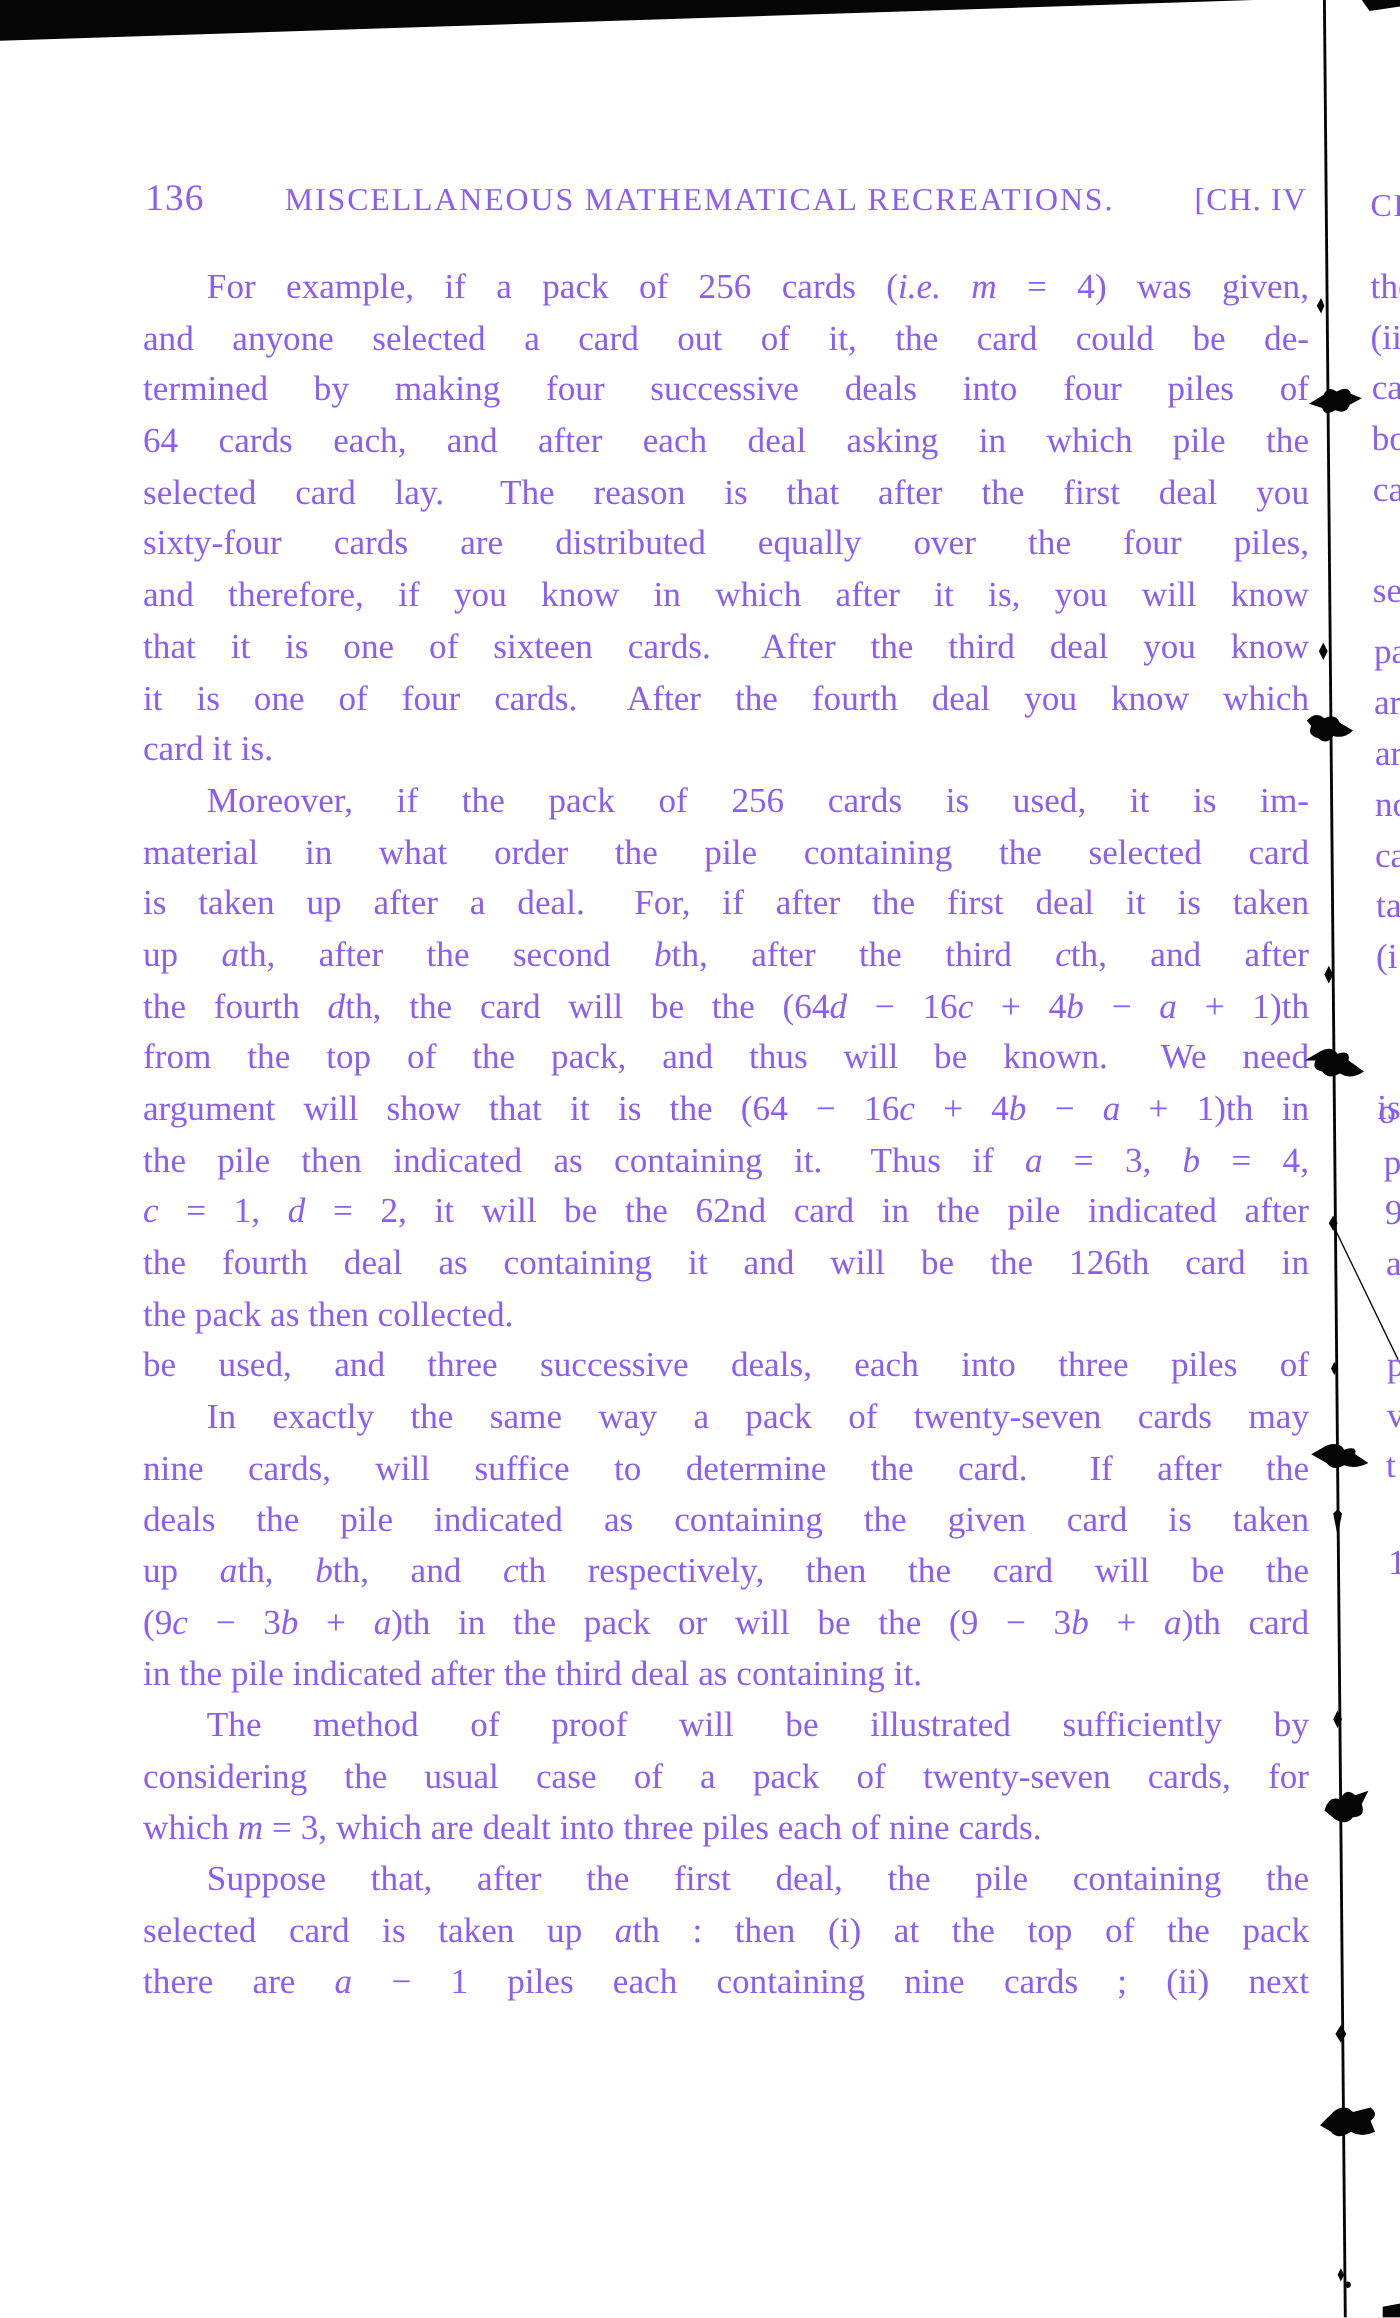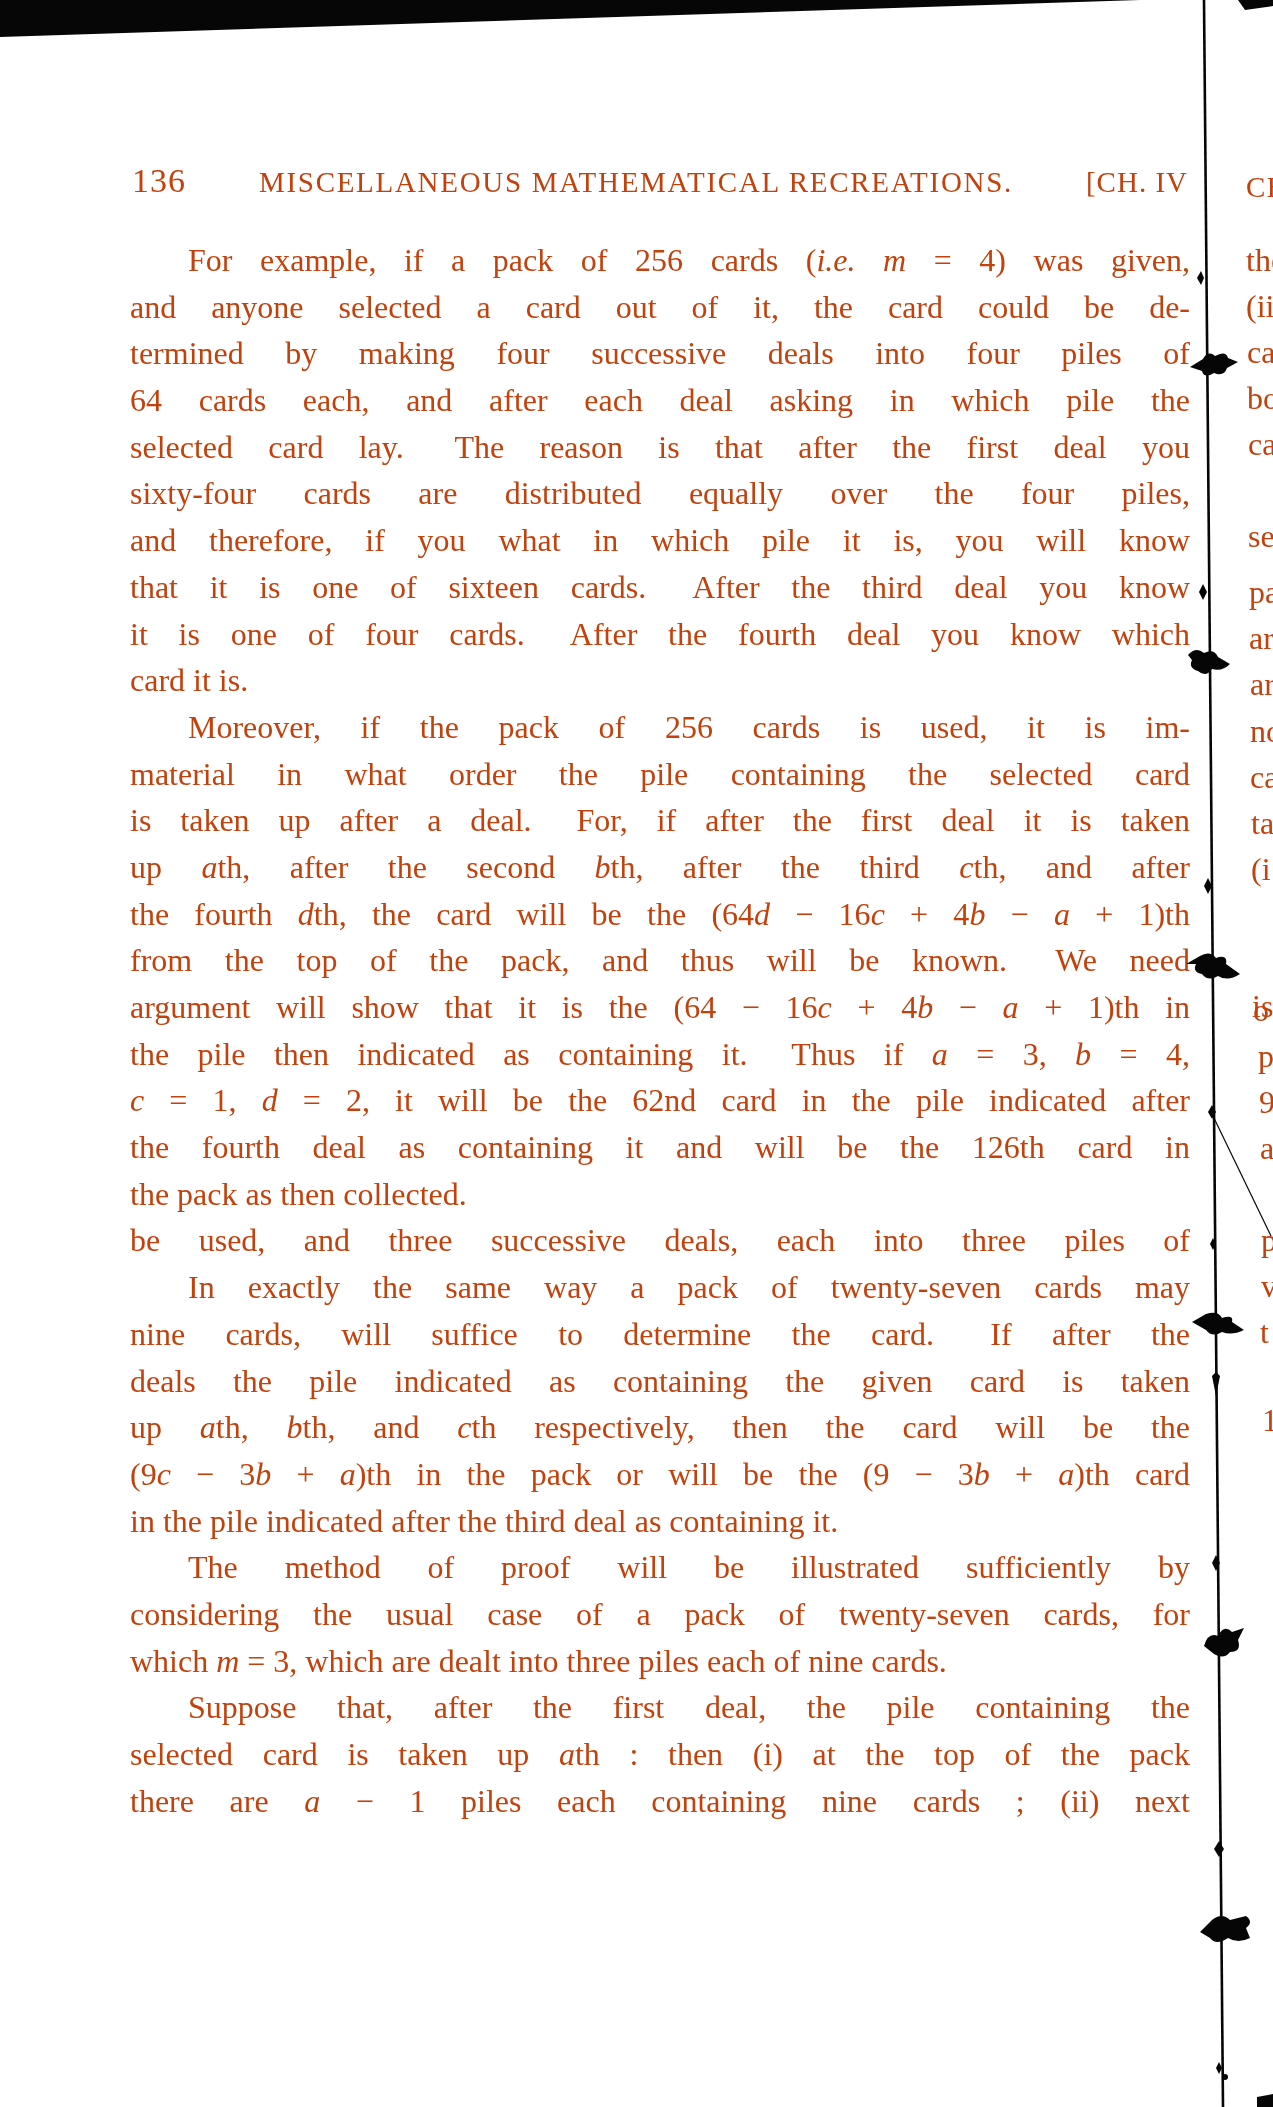--- a/index.html
+++ b/index.html
@@ -23,36 +23,36 @@
   .line.indent{text-indent:58px;}
   .line.last{text-align-last:left;}
   .line i{font-style:italic;}
   .frag{position:absolute;font-size:32px;line-height:40px;white-space:nowrap;}
   .frag.caps{font-size:29px;letter-spacing:1.5px;}
   svg.artifacts{position:absolute;left:0;top:0;pointer-events:none;}
 </style>
 </head>
 <body>
 
-<div class="page" id="page" style="background: rgb(255, 255, 255); color: #c2410c;">
+<div class="page" id="page" style="background: rgb(255, 255, 255); color: #8b5cf6;">
 
   <div class="header">
     <span class="pagenum">136</span>
     <span class="runtitle">MISCELLANEOUS MATHEMATICAL RECREATIONS.</span>
     <span class="chapter">[CH. IV</span>
   </div>
 
   <div id="text-block">
       <div class="line indent">For example, if a pack of 256 cards (<i>i.e.</i> <i>m</i> = 4) was given,</div>
       <div class="line">and anyone selected a card out of it, the card could be de-</div>
       <div class="line">termined by making four successive deals into four piles of</div>
       <div class="line">64 cards each, and after each deal asking in which pile the</div>
       <div class="line">selected card lay.  The reason is that after the first deal you</div>
       <div class="line">sixty-four cards are distributed equally over the four piles,</div>
-      <div class="line">and therefore, if you what in which pile it is, you will know</div>
+      <div class="line">and therefore, if you know in which after it is, you will know</div>
       <div class="line">that it is one of sixteen cards.  After the third deal you know</div>
       <div class="line">it is one of four cards.  After the fourth deal you know which</div>
       <div class="line last">card it is.</div>
       <div class="line indent">Moreover, if the pack of 256 cards is used, it is im-</div>
       <div class="line">material in what order the pile containing the selected card</div>
       <div class="line">is taken up after a deal.  For, if after the first deal it is taken</div>
       <div class="line">up <i>a</i>th, after the second <i>b</i>th, after the third <i>c</i>th, and after</div>
       <div class="line">the fourth <i>d</i>th, the card will be the (64<i>d</i> − 16<i>c</i> + 4<i>b</i> − <i>a</i> + 1)th</div>
       <div class="line">from the top of the pack, and thus will be known.  We need</div>
       <div class="line">argument will show that it is the (64 − 16<i>c</i> + 4<i>b</i> − <i>a</i> + 1)th in</div>

